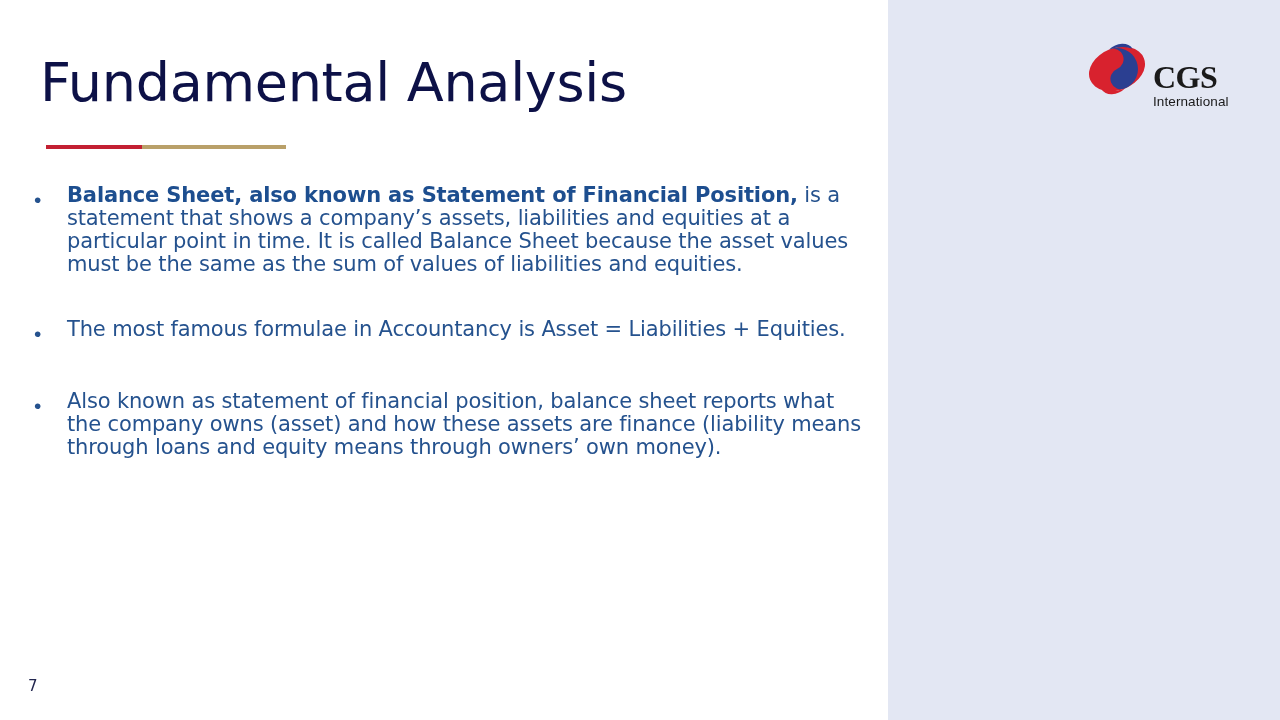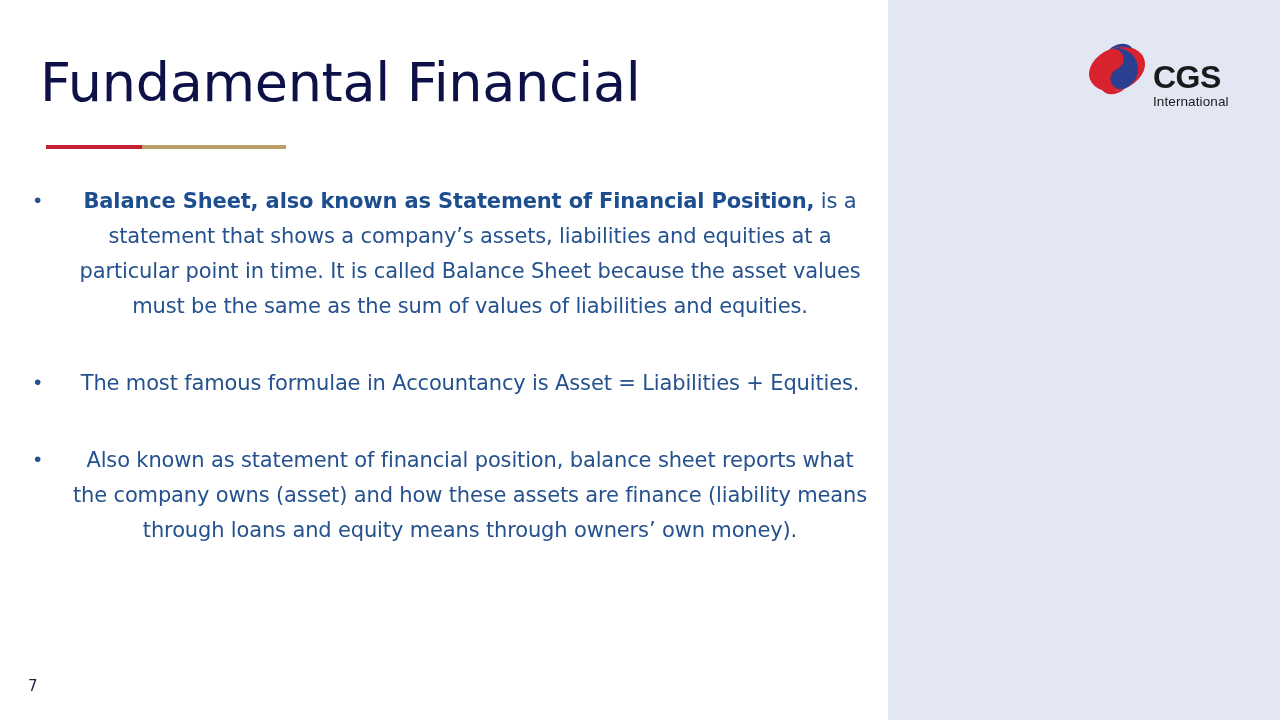--- a/index.html
+++ b/index.html
@@ -48,21 +48,21 @@
     flex: 0 0 auto;
     margin-right: 5px;
   }
   .logo-text {
     display: flex;
     flex-direction: column;
     justify-content: center;
     line-height: 1;
   }
   .logo-cgs {
-    font-family: Liberation Sans, sans-serif;
+    font-family: Liberation Serif, serif;
     font-weight: bold;
     font-size: 32px;
     letter-spacing: -0.5px;
     color: #1a1a1a;
     line-height: 32px;
     margin-top: 32px;
   }
   .logo-intl {
     font-family: "Liberation Sans", sans-serif;
     font-weight: normal;
@@ -130,24 +130,23 @@
     color: #25528e;
     text-align: left;
     padding-top: 1px;
     padding-left: 6px;
     box-sizing: border-box;
   }
   .bullet-text {
     flex: 1 1 auto;
     font-family: "DejaVu Sans", sans-serif;
     font-size: 21px;
-    line-height: 35px;
+    line-height: 23px;
     color: #25528e;
     letter-spacing: -0.15px;
-    text-align: center;
   }
   .bullet-text .lead {
     font-weight: bold;
     color: #1d4e8f;
   }
 
   
   .page-number {
     position: absolute;
     left: 28px;
@@ -180,21 +179,21 @@
                  a 14.5 10.5 0 0 1 -22 -8
                  a 29 21 0 0 0 22 8 Z" fill="#d8222e"></path>
       </g>
     </svg>
     <div class="logo-text">
       <div class="logo-cgs">CGS</div>
       <div class="logo-intl">International</div>
     </div>
   </div>
 
-  <div class="title">Fundamental Financial</div>
+  <div class="title">Fundamental Analysis</div>
 
   <div class="divider">
     <div class="seg-red"></div>
     <div class="seg-gold"></div>
   </div>
 
   <div class="body">
 
     <div class="bullet">
       <div class="bullet-dot">•</div>

